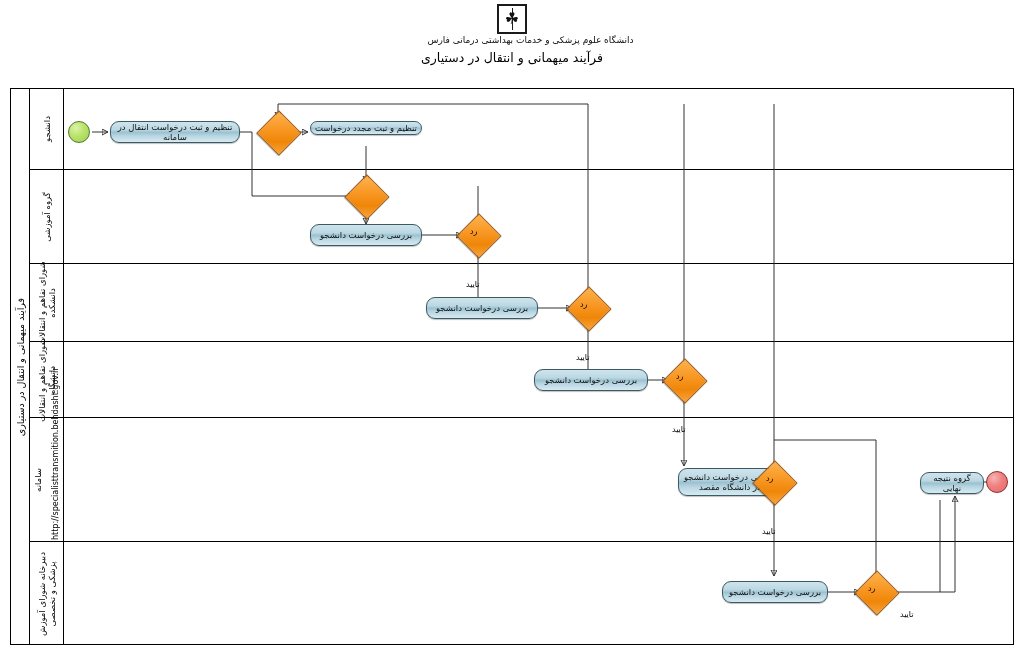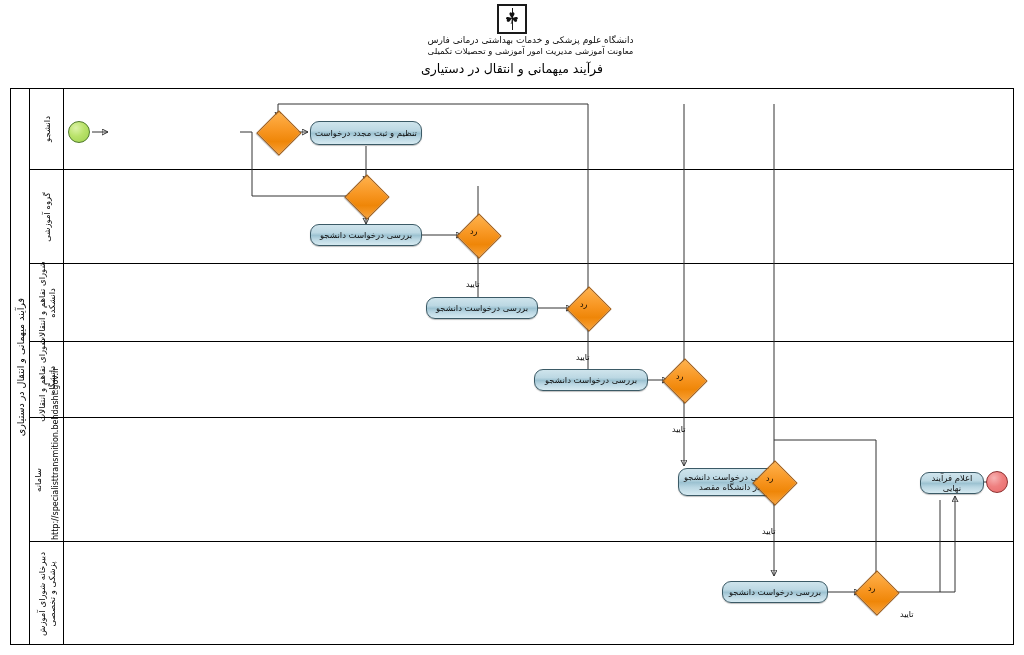--- a/index.html
+++ b/index.html
@@ -85,21 +85,20 @@
 <body>
 
 <div id="root">
 
   <div class="header">
     <div class="logo">
       <div class="spine"></div>
       <div class="leaf">☘</div>
     </div>
     <div class="org1">دانشگاه علوم پزشکی و خدمات بهداشتی درمانی فارس</div>
-    <div class="org2">معاونت آموزشی مدیریت امور آموزشی و تحصیلات تکمیلی</div>
     <div class="doc-title">فرآیند میهمانی و انتقال در دستیاری</div>
   </div>
 
   <div class="pool"></div>
   <div class="pool-title">
     <span class="vtxt">فرآیند میهمانی و انتقال در دستیاری</span>
   </div>
 
   <div class="lane" style="top:88px;height:82px;">
     <div class="lane-label">
@@ -189,26 +188,27 @@
     <path d="M940,500 L940,496 L955,496" style="display:none"></path>
 
     <path d="M955,560 L955,496" marker-end="url(#ah)"></path>
     <path d="M940,592 L955,592 L955,560"></path>
 
     <line x1="984" y1="482" x2="996" y2="482" marker-end="url(#ah)"></line>
   </svg>
 
   <div class="node start-ev" style="left:68px;top:121px;"></div>
 
+  <div class="node task" style="left:110px;top:121px;width:130px;height:22px;">تنظیم و ثبت  درخواست انتقال در سامانه</div>
 
   <div class="node gateway" style="left:263px;top:117px;">
     <div class="gw-shape"></div>
   </div>
 
-  <div class="node task" style="left:310px;top:121px;width:112px;height:24px;">تنظیم و ثبت مجدد درخواست</div>
+  <div class="node task" style="left:310px;top:121px;width:112px;height:14px;">تنظیم و ثبت مجدد درخواست</div>
 
   <div class="node gateway" style="left:351px;top:181px;">
     <div class="gw-shape"></div>
   </div>
 
   <div class="node task" style="left:310px;top:224px;width:112px;height:22px;">بررسی درخواست دانشجو</div>
 
   <div class="node gateway" style="left:463px;top:220px;">
     <div class="gw-shape"></div>
   </div>
@@ -232,21 +232,21 @@
   <div class="edge-label" style="left:672px;top:397px;">تایید</div>
 
   <div class="node task" style="left:638px;top:468px;width:104px;height:28px;margin-left:40px;">بررسی درخواست دانشجو در دانشگاه مقصد</div>
 
   <div class="node gateway" style="left:759px;top:467px;">
     <div class="gw-shape"></div>
   </div>
   <div class="edge-label" style="left:766px;top:446px;">رد</div>
   <div class="edge-label" style="left:762px;top:499px;">تایید</div>
 
-  <div class="node task" style="left:920px;top:472px;width:64px;height:22px;">اعلام فرآیند نهایی</div>
+  <div class="node task" style="left:920px;top:472px;width:64px;height:22px;">گروه نتیجه نهایی</div>
 
   <div class="node end-ev" style="left:986px;top:471px;"></div>
 
   <div class="node task" style="left:722px;top:581px;width:106px;height:22px;">بررسی درخواست دانشجو</div>
 
   <div class="node gateway" style="left:861px;top:577px;">
     <div class="gw-shape"></div>
   </div>
   <div class="edge-label" style="left:868px;top:556px;">رد</div>
   <div class="edge-label" style="left:900px;top:582px;">تایید</div>

